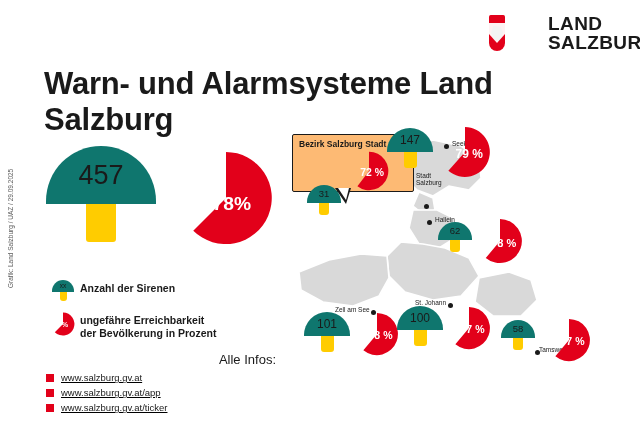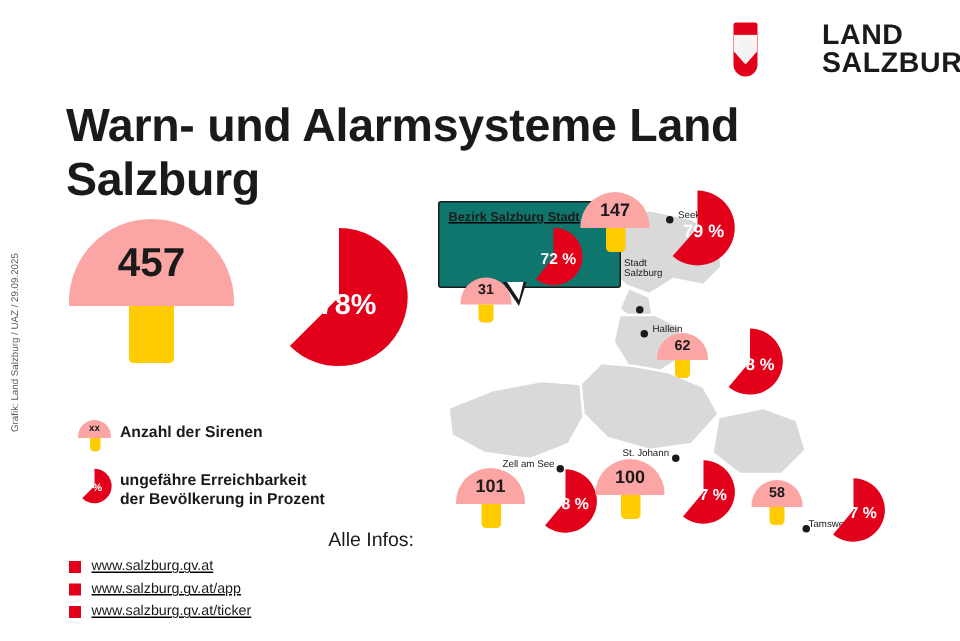--- a/index.html
+++ b/index.html
@@ -34,23 +34,23 @@
 
   
   .title {
     position:absolute; left:44px; top:66px; width:580px;
     font-size:31px; font-weight:bold; color:#1a1a1a; letter-spacing:-.2px;
   }
 
   
   .siren { position:absolute; }
   .siren .cap {
-    background:#fca5a5; border-radius:999px 999px 0 0;
+    background:#0f766e; border-radius:999px 999px 0 0;
     display:flex; align-items:center; justify-content:center;
-    font-weight:bold; color:#1a1a1a; line-height:1;
+    font-weight:normal; color:#1a1a1a; line-height:1;
   }
   .siren .stem { background:#fc0; margin:0 auto; border-radius:0 0 3px 3px; }
 
   
   .siren-big { left:46px; top:146px; }
   .siren-big .cap { width:110px; height:58px; font-size:27px; }
   .siren-big .stem { width:30px; height:38px; }
 
   
   .pie-big { position:absolute; left:178px; top:150px; width:96px; height:96px; }
@@ -81,21 +81,21 @@
   
   .map { position:absolute; left:283px; top:120px; width:350px; height:260px; }
   .map-shape { position:absolute; inset:0; }
 
   .dot { position:absolute; width:5px; height:5px; border-radius:50%; background:#1a1a1a; }
   .place { position:absolute; font-size:6.5px; color:#1a1a1a; white-space:nowrap; line-height:1.15; }
 
   
   .callout {
     position:absolute; left:9px; top:14px; width:120px; height:56px;
-    border:1.6px solid #1a1a1a; background:#0f766e; border-radius:2px;text-decoration:underline;
+    border:1.6px solid #1a1a1a; background:#fdba74; border-radius:2px;
   }
   .callout-title { font-size:8.5px; font-weight:bold; color:#1a1a1a; margin:4px 0 0 6px; }
   .callout-tail {
     position:absolute; left:52px; top:68px; width:0; height:0;
     border-left:11px solid transparent; border-right:5px solid transparent;
     border-top:16px solid #1a1a1a;
   }
   .callout-tail:after{
     content:""; position:absolute; left:-8px; top:-16px; width:0; height:0;
     border-left:8px solid transparent; border-right:3px solid transparent;

